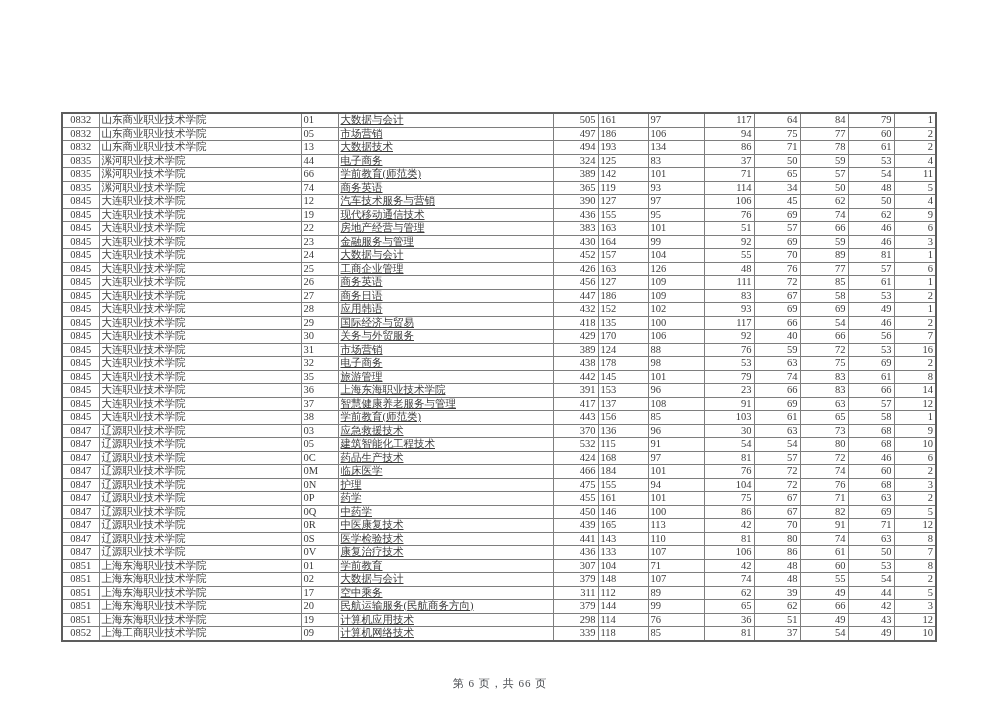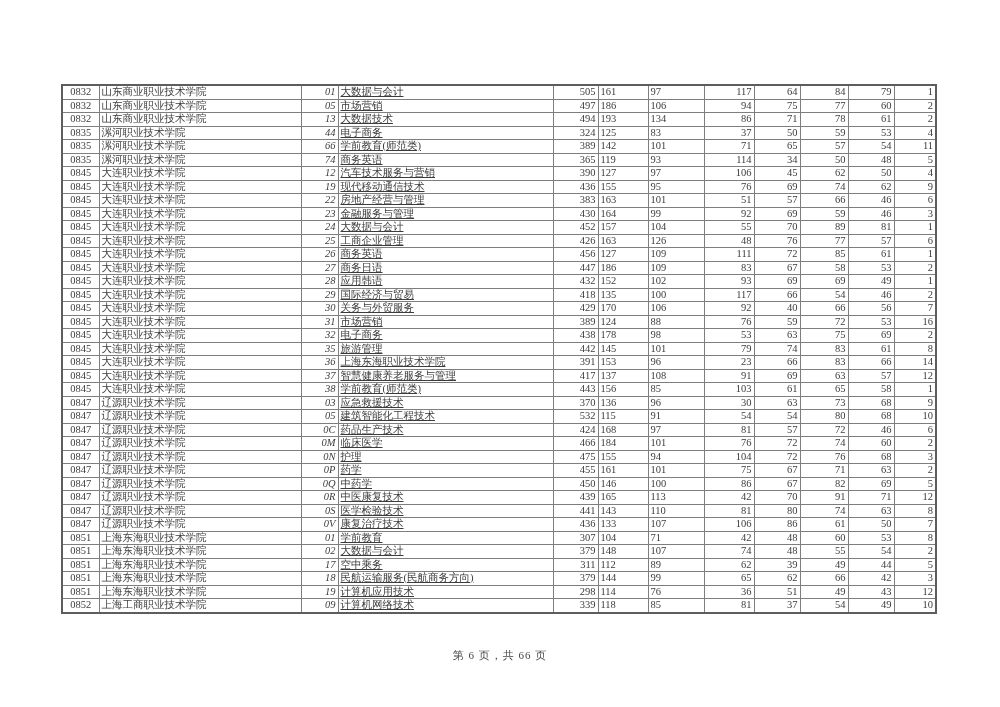--- a/index.html
+++ b/index.html
@@ -12,20 +12,21 @@
     height: 707px;
     position: relative;
     font-family: "Liberation Serif", "DejaVu Serif", serif;
     color: #3c3c3c;
     overflow: hidden;
   }
   .sheet {
     position: absolute;
     inset: 0;
     background: #ffffff;
+    margin-top: 28px;
   }
   table.score-table {
     position: absolute;
     left: 61px;
     top: 84px;
     width: 874px;
     border-collapse: collapse;
     table-layout: fixed;
     font-size: 10.5px;
     border: 2px solid #5d5d5d;
@@ -35,21 +36,21 @@
     height: 12.4px;
     line-height: 12.5px;
     padding: 0 2px;
     overflow: hidden;
     white-space: nowrap;
     font-weight: normal;
   }
   
   td.c0 { text-align: center; }
   td.c1 { text-align: left;  padding-left: 4px; }
-  td.c2 { text-align: right;  padding-left: 3px; font-style: italic; }
+  td.c2 { text-align: left;  padding-left: 3px; }
   td.c3 { text-align: left;  padding-left: 3px; text-decoration: underline; }
   td.c4 { text-align: right; padding-right: 13px; }
   td.c5 { text-align: left;  padding-left: 2px; }
   td.c6 { text-align: left;  padding-left: 2px; }
   td.c7 { text-align: right; padding-right: 2px; }
   td.c8 { text-align: right; padding-right: 3px; }
   td.c9 { text-align: right; padding-right: 3px; }
   td.c10 { text-align: right; padding-right: 4px; }
   td.c11 { text-align: right; padding-right: 3px; }
 
@@ -585,21 +586,21 @@
           <td class="c6">89</td>
           <td class="c7">62</td>
           <td class="c8">39</td>
           <td class="c9">49</td>
           <td class="c10">44</td>
           <td class="c11">5</td>
         </tr>
         <tr>
           <td class="c0">0851</td>
           <td class="c1">上海东海职业技术学院</td>
-          <td class="c2">18</td>
+          <td class="c2">20</td>
           <td class="c3">民航运输服务(民航商务方向)</td>
           <td class="c4">379</td>
           <td class="c5">144</td>
           <td class="c6">99</td>
           <td class="c7">65</td>
           <td class="c8">62</td>
           <td class="c9">66</td>
           <td class="c10">42</td>
           <td class="c11">3</td>
         </tr>

